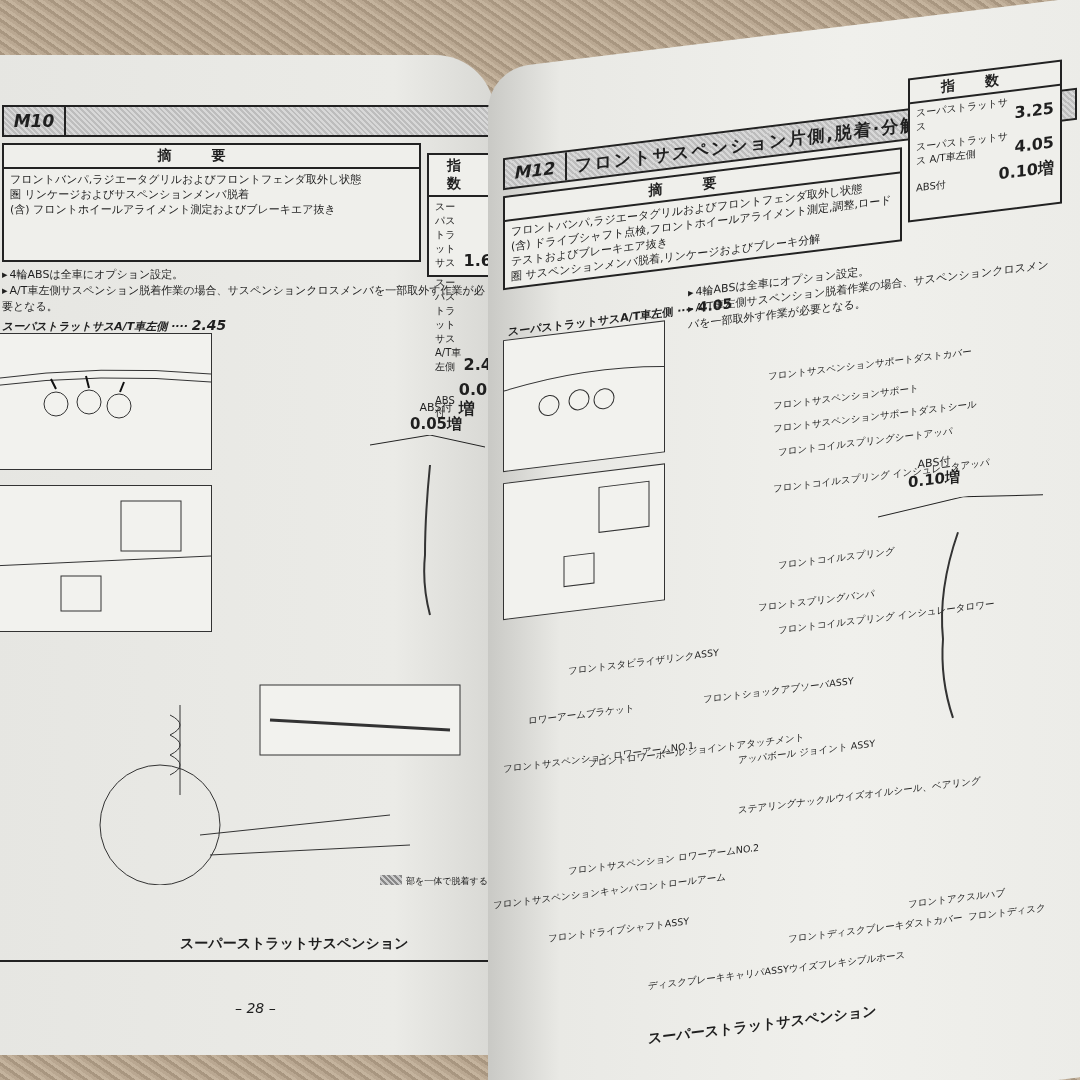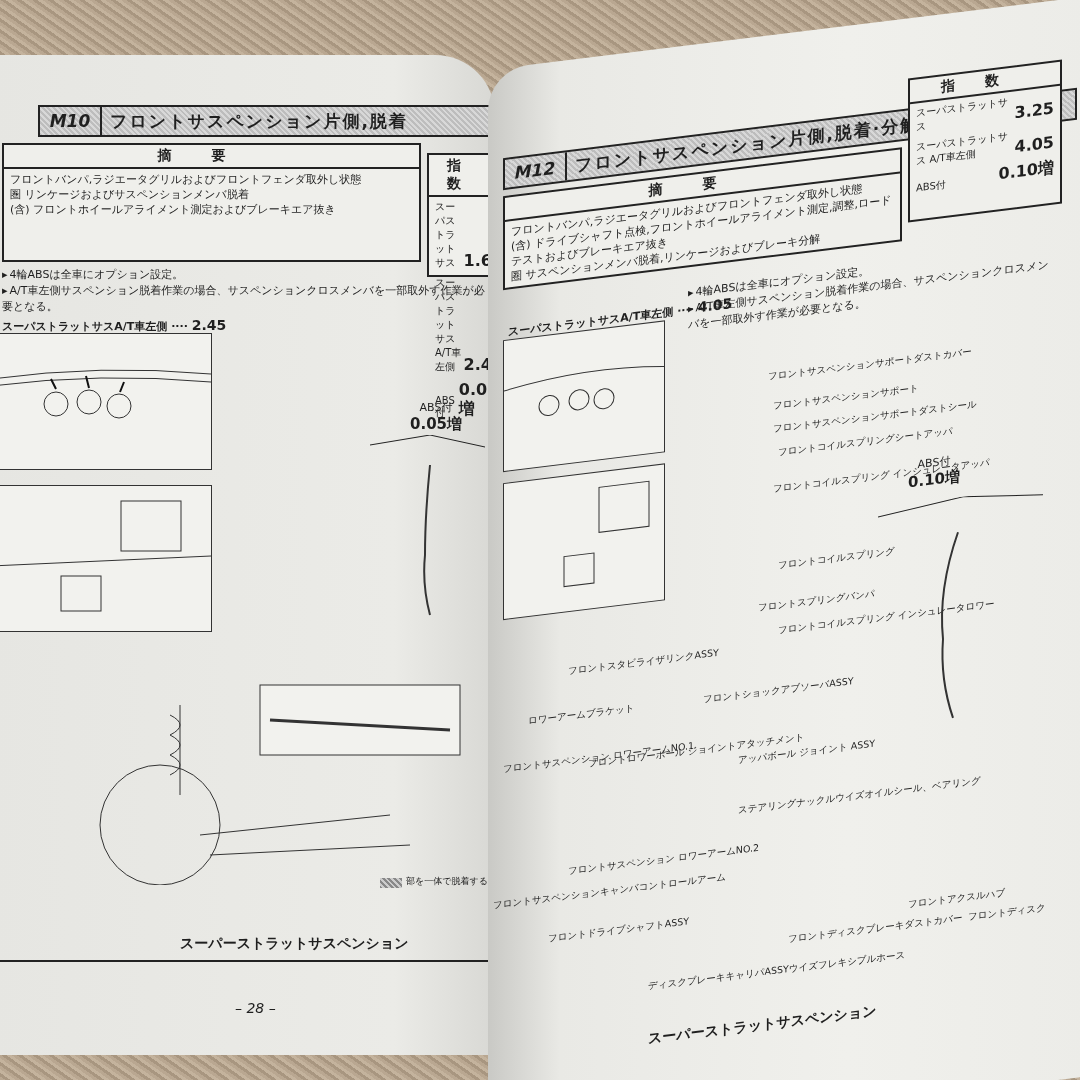--- a/index.html
+++ b/index.html
@@ -40,30 +40,29 @@
   .caption { position:absolute; font-size:11px; font-weight:bold; }
   .caption .num { font-size:14px; }
   .diagram { position:absolute; border:1.5px solid #333; background:#f2f2ee; }
   .diagram svg { width:100%; height:100%; }
   .abs-label { position:absolute; text-align:center; font-size:11px; }
   .abs-label .v { font-size:15px; font-weight:bold; }
   .part-label { position:absolute; font-size:9.5px; white-space:nowrap; }
   .footer-title { position:absolute; font-size:14px; font-weight:bold; }
   .page-num { position:absolute; font-size:14px; font-style:italic; }
   .rule { position:absolute; height:2px; background:#222; }
-  .legend { position:absolute; font-size:9px; display:flex; align-items:flex-end; gap:4px; }
+  .legend { position:absolute; font-size:9px; display:flex; align-items:flex-start; gap:4px; }
   .legend .swatch { width:22px; height:10px; background: repeating-linear-gradient(45deg,#888 0 2px,#ccc 2px 4px); }
 </style>
 </head>
 <body>
 
 <div class="page" id="page-left">
-  <div class="title-bar" style="left:12px;top:50px;width:510px;margin-left:36px;">
+  <div class="title-bar" style="left:12px;top:50px;width:510px;">
     <span class="code">M10</span>
-    <span class="name">フロントサスペンション片側,脱着</span>
   </div>
 
   <div class="summary-box" style="left:12px;top:88px;width:415px;height:115px;">
     <div class="hdr">摘要</div>
     <div class="lines">
       <div>フロントバンパ,ラジエータグリルおよびフロントフェンダ取外し状態</div>
       <div>圏 リンケージおよびサスペンションメンバ脱着</div>
       <div>(含) フロントホイールアライメント測定およびブレーキエア抜き</div>
     </div>
   </div>
@@ -82,21 +81,21 @@
         <span>ABS付</span>
         <span class="val">0.05増</span>
       </div>
   </div>
 
   <div class="notes" style="left:12px;top:212px;width:490px;">
     <div>4輪ABSは全車にオプション設定。</div>
     <div>A/T車左側サスペンション脱着作業の場合、サスペンションクロスメンバを一部取外す作業が必要となる。</div>
   </div>
 
-  <div class="caption" style="left:12px;top:262px;">
+  <div class="caption" style="left:12px;top:262px;font-style:italic;">
     <span>スーパストラットサスA/T車左側 ····</span>
     <span class="num">2.45</span>
   </div>
 
   <div class="diagram" style="left:0;top:278px;width:220px;height:135px;">
     <svg viewBox="0 0 220 135">
         <path d="M0 45 Q110 30 220 40 M0 52 Q110 38 220 48" stroke="#333" fill="none"></path>
         <circle cx="65" cy="70" r="12" stroke="#333" fill="none"></circle>
         <circle cx="98" cy="68" r="12" stroke="#333" fill="none"></circle>
         <circle cx="128" cy="72" r="12" stroke="#333" fill="none"></circle>

